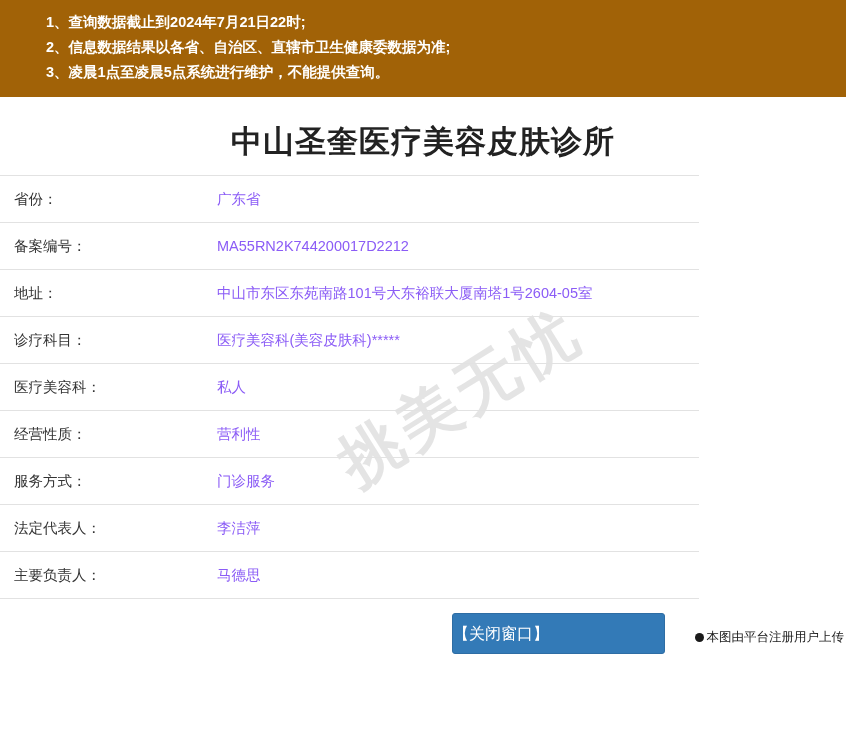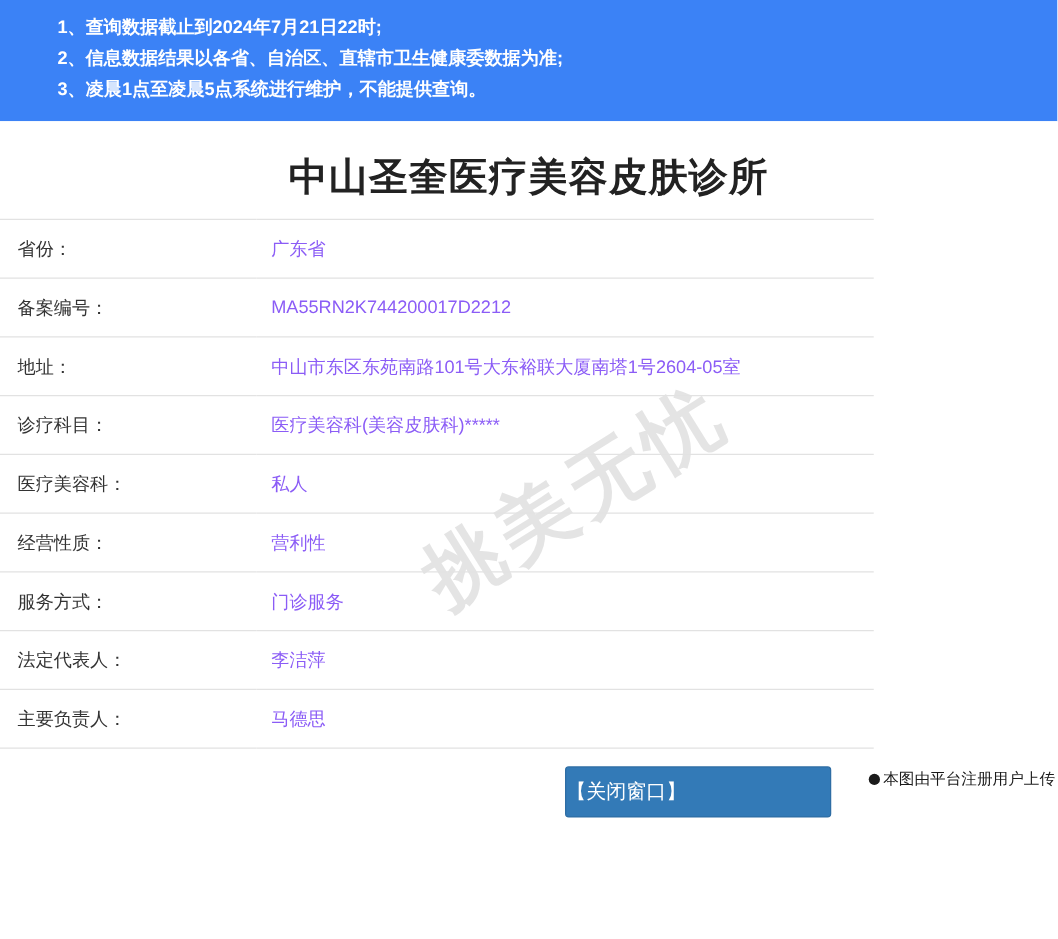--- a/index.html
+++ b/index.html
@@ -11,21 +11,21 @@
     width: 846px;
     height: 751px;
     font-family: "Liberation Sans", sans-serif;
     color: #333;
     overflow: hidden;
     position: relative;
   }
 
   
   .notice {
-    background: #3b82f6;
+    background: #a16207;
     color: #ffffff;
     padding: 10px 0 12px 0;
     font-weight: bold;
     font-size: 14.5px;
     line-height: 25px;
   }
   .notice-line {
     padding-left: 46px;
     white-space: nowrap;
   }
@@ -114,21 +114,21 @@
     font-size: 16px;
     font-family: "Liberation Sans", sans-serif;
     cursor: pointer;
     line-height: 39px;
     text-align: left;
     padding: 0;
   }
   .upload-note {
     position: absolute;
     right: 2px;
-    top: 16px;
+    top: 30px;
     font-size: 12.5px;
     color: #1a1a1a;
     white-space: nowrap;
   }
   .upload-note .dot {
     display: inline-block;
     width: 9px;
     height: 9px;
     border-radius: 50%;
     background: #1a1a1a;

